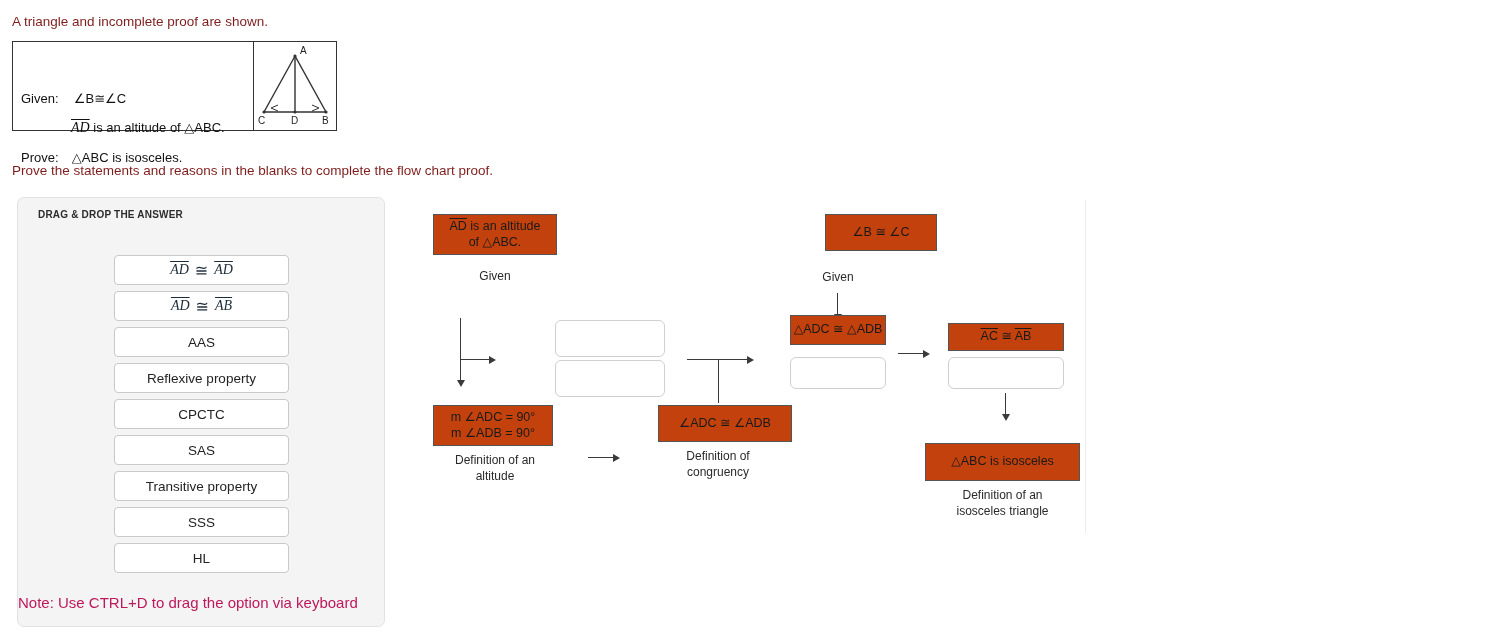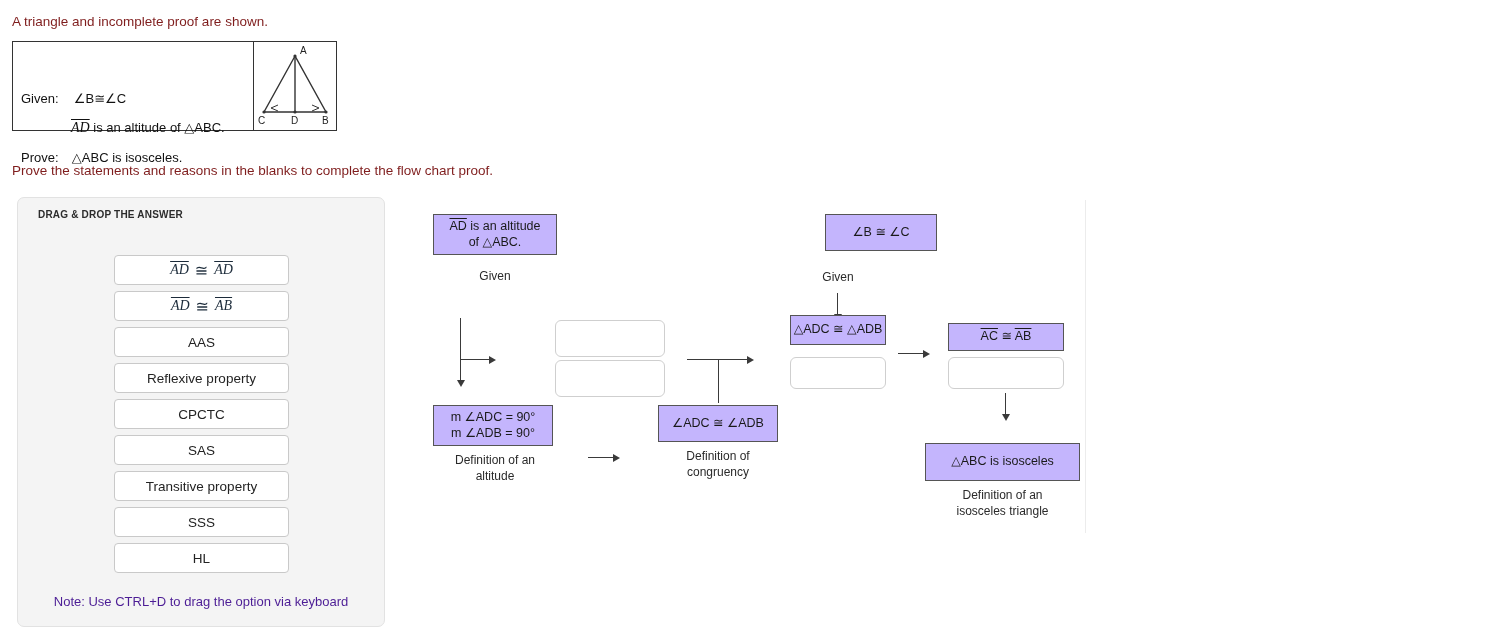--- a/index.html
+++ b/index.html
@@ -110,23 +110,23 @@
   .drag-option.math {
     font-family: "Liberation Serif", serif;
     font-size: 16px;
     color: #1c2b3a;
   }
   #drag-note {
     position: absolute;
     left: 0px;
     right: 0px;
     top: 396px;
-    text-align: center;
-    font-size: 13px;
-    color: #4c1d95;
+    text-align: left;
+    font-size: 15px;
+    color: #be185d;
   }
 
   
   #flow {
     position: absolute;
     left: 410px;
     top: 197px;
     width: 690px;
     height: 340px;
   }
@@ -134,21 +134,21 @@
     position: absolute;
     left: 675px;
     top: 3px;
     width: 1px;
     height: 333px;
     background: #ececec;
   }
   .fbox {
     position: absolute;
     border: 1.3px solid #555;
-    background: #c4b5fd;
+    background: #c2410c;
     box-sizing: border-box;
     display: flex;
     align-items: center;
     justify-content: center;
     text-align: center;
     font-size: 12.5px;
     color: #1a1a1a;
     line-height: 1.25;
   }
   .fbox .ov {
@@ -291,21 +291,21 @@
       <span>m ∠ADC = 90°</span><br>
       <span>m ∠ADB = 90°</span>
     </div>
   </div>
   <div class="flabel" style="left:23px; top:255px; width:124px; white-space:pre-line;">Definition of an
 altitude</div>
 
   <div class="arrowline" style="left:178px; top:260px; width:26px; height:1.4px;"></div>
   <div class="arrowhead ah-right" style="left:203px; top:257px;"></div>
 
-  <div class="fbox" style="left:248px; top:208px; width:120px; height:37px;">∠ADC ≅ ∠ADB</div>
+  <div class="fbox" style="left:248px; top:208px; width:134px; height:37px;">∠ADC ≅ ∠ADB</div>
   <div class="flabel" style="left:248px; top:251px; width:120px; white-space:pre-line;">Definition of
 congruency</div>
 
   <div class="fbox" style="left:380px; top:118px; width:96px; height:30px;">△ADC ≅ △ADB</div>
   <div class="blank" style="left:380px; top:160px; width:96px; height:32px;"></div>
 
   <div class="arrowline" style="left:488px; top:156px; width:26px; height:1.4px;"></div>
   <div class="arrowhead ah-right" style="left:513px; top:153px;"></div>
 
   <div class="fbox" style="left:538px; top:126px; width:116px; height:28px;">

